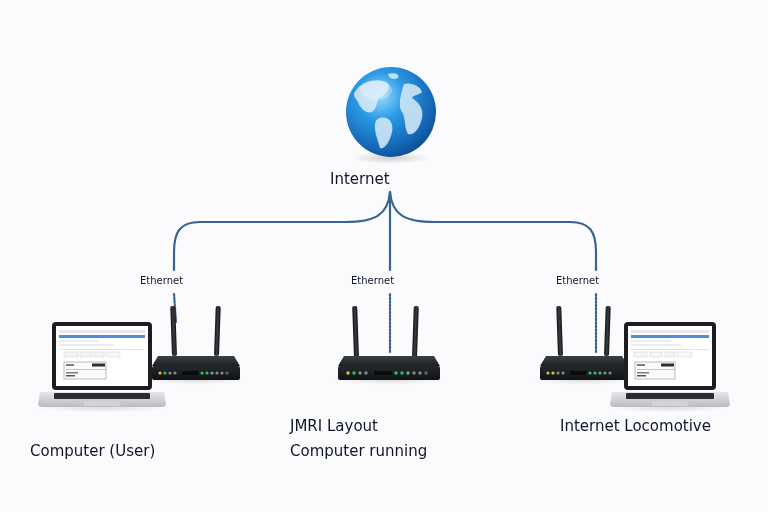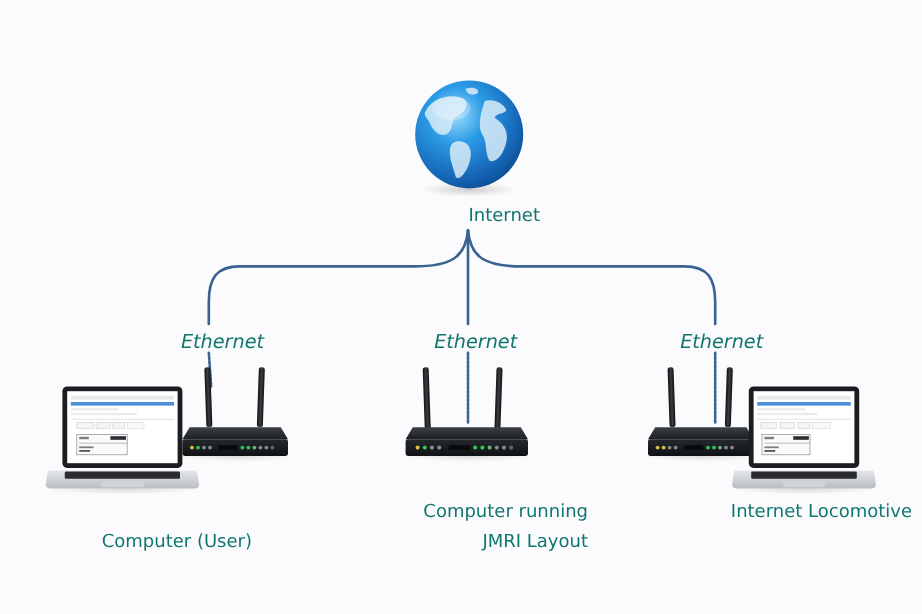--- a/index.html
+++ b/index.html
@@ -5,27 +5,27 @@
   html, body { margin: 0; padding: 0; }
   body {
     width: 768px; height: 512px; overflow: hidden;
     background: #fbfbfd;
     font-family: "DejaVu Sans", sans-serif;
     position: relative;
   }
   #stage { position: absolute; left: 0; top: 0; width: 768px; height: 512px; }
   .label {
     position: absolute;
-    color: #0f766e;
+    color: #0f172a;
     font-family: "DejaVu Sans", sans-serif;
     white-space: nowrap;
-    text-align: right;
+    text-align: left;
   }
   .lbl-internet { left: 330px; top: 170px; width: 120px; font-size: 15px; }
-  .lbl-eth { font-size: 16px; width: 80px; font-style: italic; }
+  .lbl-eth { font-size: 10px; width: 80px; }
   .lbl-eth-1 { left: 140px; top: 275px; }
   .lbl-eth-2 { left: 351px; top: 275px; }
   .lbl-eth-3 { left: 556px; top: 275px; }
   .lbl-node { font-size: 15px; line-height: 25px; }
   .lbl-node-1 { left: 30px; top: 439px; width: 180px; }
   .lbl-node-2 { left: 290px; top: 414px; width: 200px; }
   .lbl-node-3 { left: 560px; top: 414px; width: 200px; }
 </style>
 </head>
 <body>
@@ -209,18 +209,18 @@
 <div class="label lbl-internet">Internet</div>
 
 <div class="label lbl-eth lbl-eth-1">Ethernet</div>
 <div class="label lbl-eth lbl-eth-2">Ethernet</div>
 <div class="label lbl-eth lbl-eth-3">Ethernet</div>
 
 <div class="label lbl-node lbl-node-1">
   <div>Computer (User)</div>
 </div>
 <div class="label lbl-node lbl-node-2">
+  <div>JMRI Layout</div>
   <div>Computer running</div>
-  <div>JMRI Layout</div>
 </div>
 <div class="label lbl-node lbl-node-3">
   <div>Internet Locomotive</div>
 </div>
 
 </body></html>

